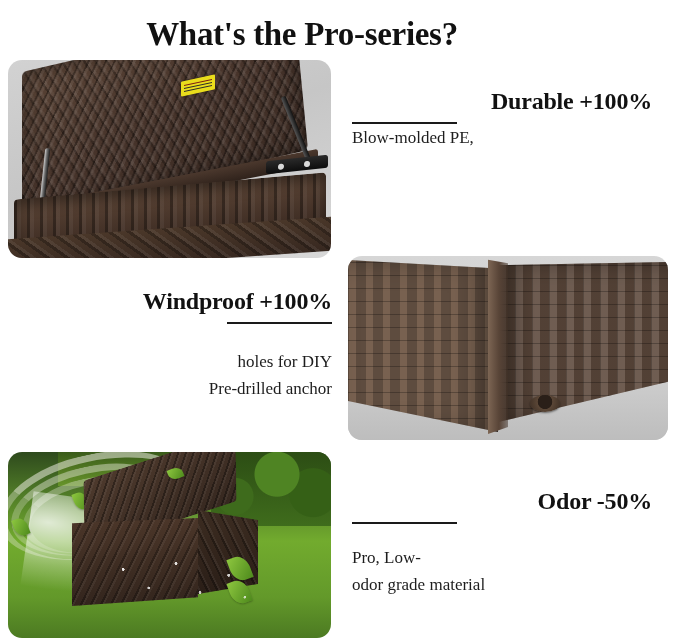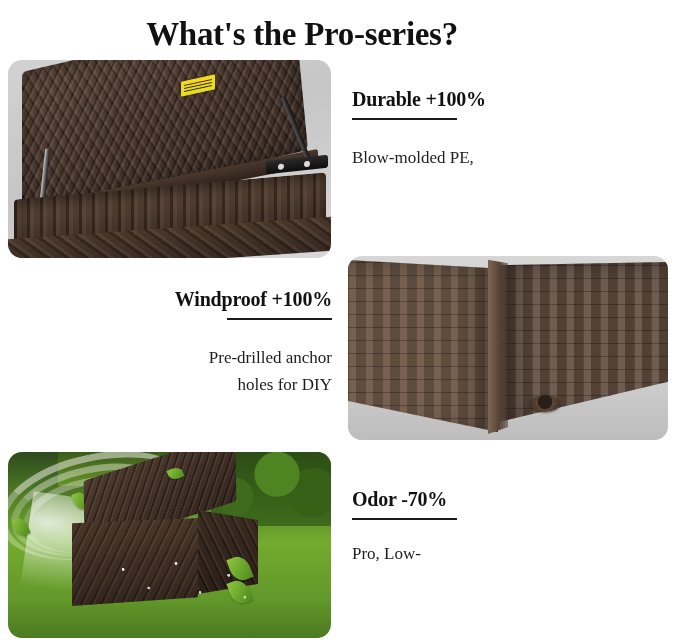--- a/index.html
+++ b/index.html
@@ -311,42 +311,43 @@
   }
 
   
   .feature {
     position: absolute;
   }
   .feature h2 {
     margin: 0;
     font-family: "Liberation Serif", "DejaVu Serif", serif;
     font-weight: 700;
-    font-size: 20px;
+    font-size: 24px;
     letter-spacing: -0.2px;
     color: #111111;
     white-space: nowrap;
+    text-align: right;
   }
   .rule {
     height: 2px;
     background: #1a1a1a;
     margin-top: 7px;
   }
   .feature p {
     margin: 0;
     font-family: "Liberation Serif", "DejaVu Serif", serif;
     font-weight: 400;
     font-size: 17px;
     line-height: 27px;
     color: #1d1d1d;
   }
 
   #feature-durable   { left: 352px; top: 88px;  width: 300px; text-align: left; }
   #feature-durable .rule   { width: 105px; margin-left: 0; }
-  #feature-durable .body   { margin-top: 24px; }
+  #feature-durable .body   { }
 
   #feature-windproof { left: 32px;  top: 288px; width: 300px; text-align: right; }
   #feature-windproof .rule { width: 105px; margin-left: auto; margin-right: 0; }
   #feature-windproof .body { margin-top: 24px; }
 
   #feature-odor      { left: 352px; top: 488px; width: 300px; text-align: left; }
   #feature-odor .rule      { width: 105px; margin-left: 0; }
   #feature-odor .body      { margin-top: 20px; }
 </style>
 </head>
@@ -372,22 +373,22 @@
   <div class="rule"></div>
   <div class="body">
     <p>Blow-molded PE,</p>
   </div>
 </div>
 
 <div class="feature" id="feature-windproof">
   <h2>Windproof +100%</h2>
   <div class="rule"></div>
   <div class="body">
+    <p>holes for DIY</p>
     <p>Pre-drilled anchor</p>
-    <p>holes for DIY</p>
   </div>
 </div>
 
 <div class="photo" id="panel-windproof">
   <div class="p2-floor"></div>
   <div class="p2-left weave"></div>
   <div class="p2-right weave"></div>
   <div class="p2-corner"></div>
   <div class="p2-anchor"></div>
 </div>
@@ -406,18 +407,19 @@
     <div class="p3-front"></div>
     <div class="p3-side"></div>
   </div>
   <div class="leaf l5"></div>
   <div class="leaf l3"></div>
   <div class="leaf l4"></div>
   <div class="p3-mist"></div>
 </div>
 
 <div class="feature" id="feature-odor">
-  <h2>Odor -70%</h2>
+  <h2>Odor -50%</h2>
   <div class="rule"></div>
   <div class="body">
     <p>Pro, Low-</p>
+    <p>odor grade material</p>
   </div>
 </div>
 
 </body></html>

